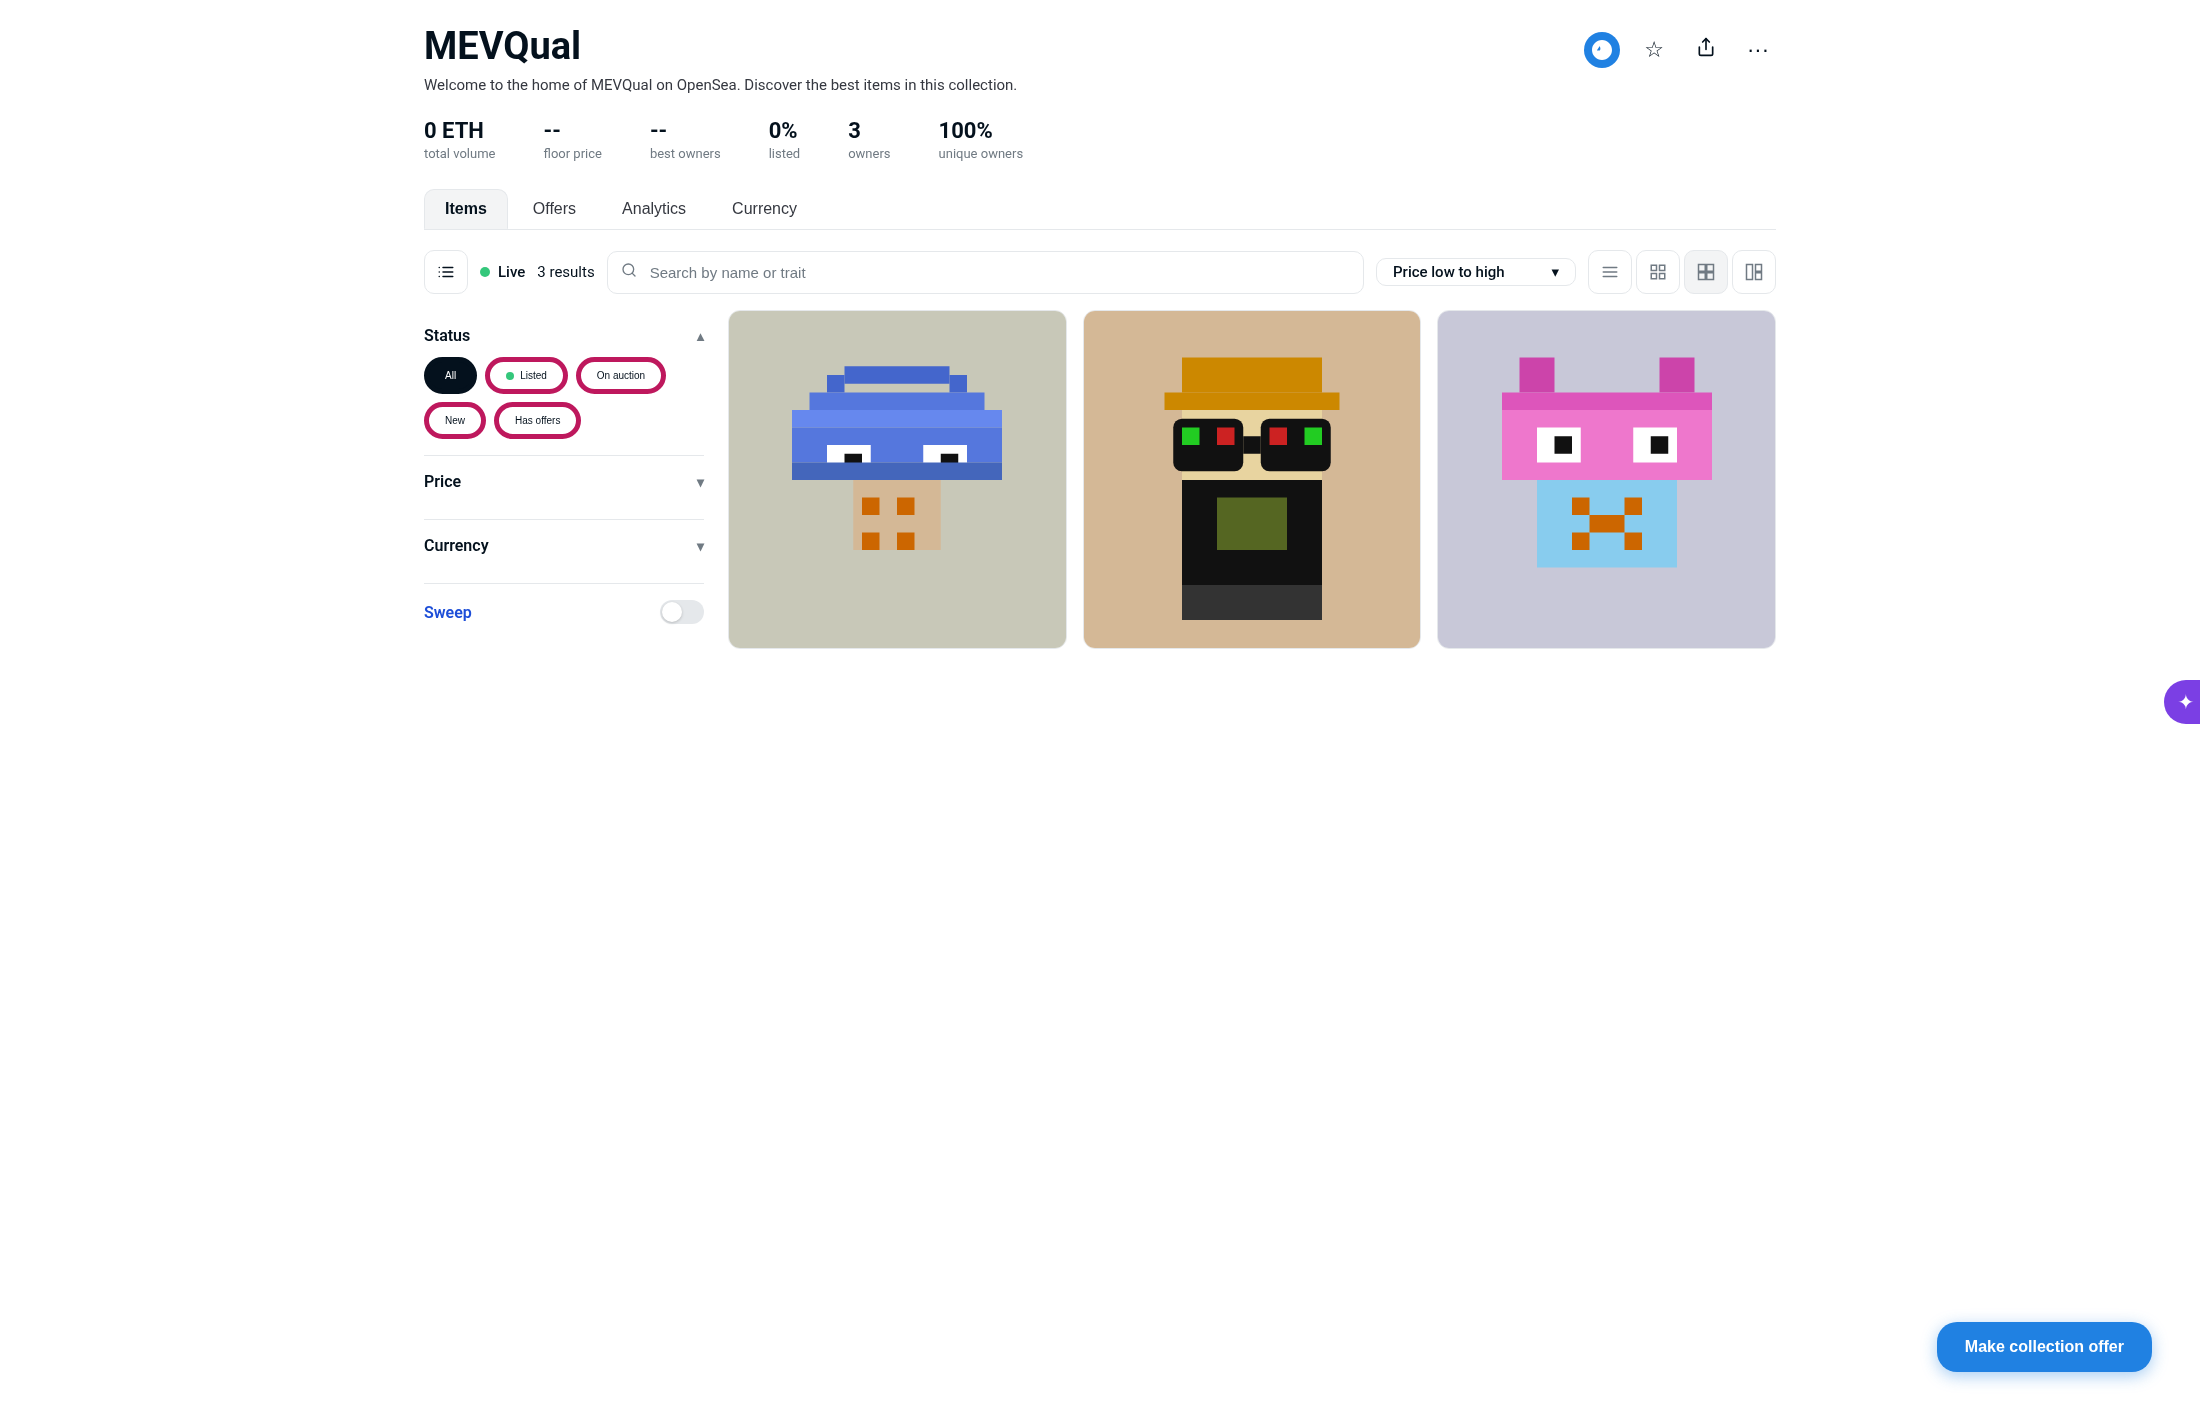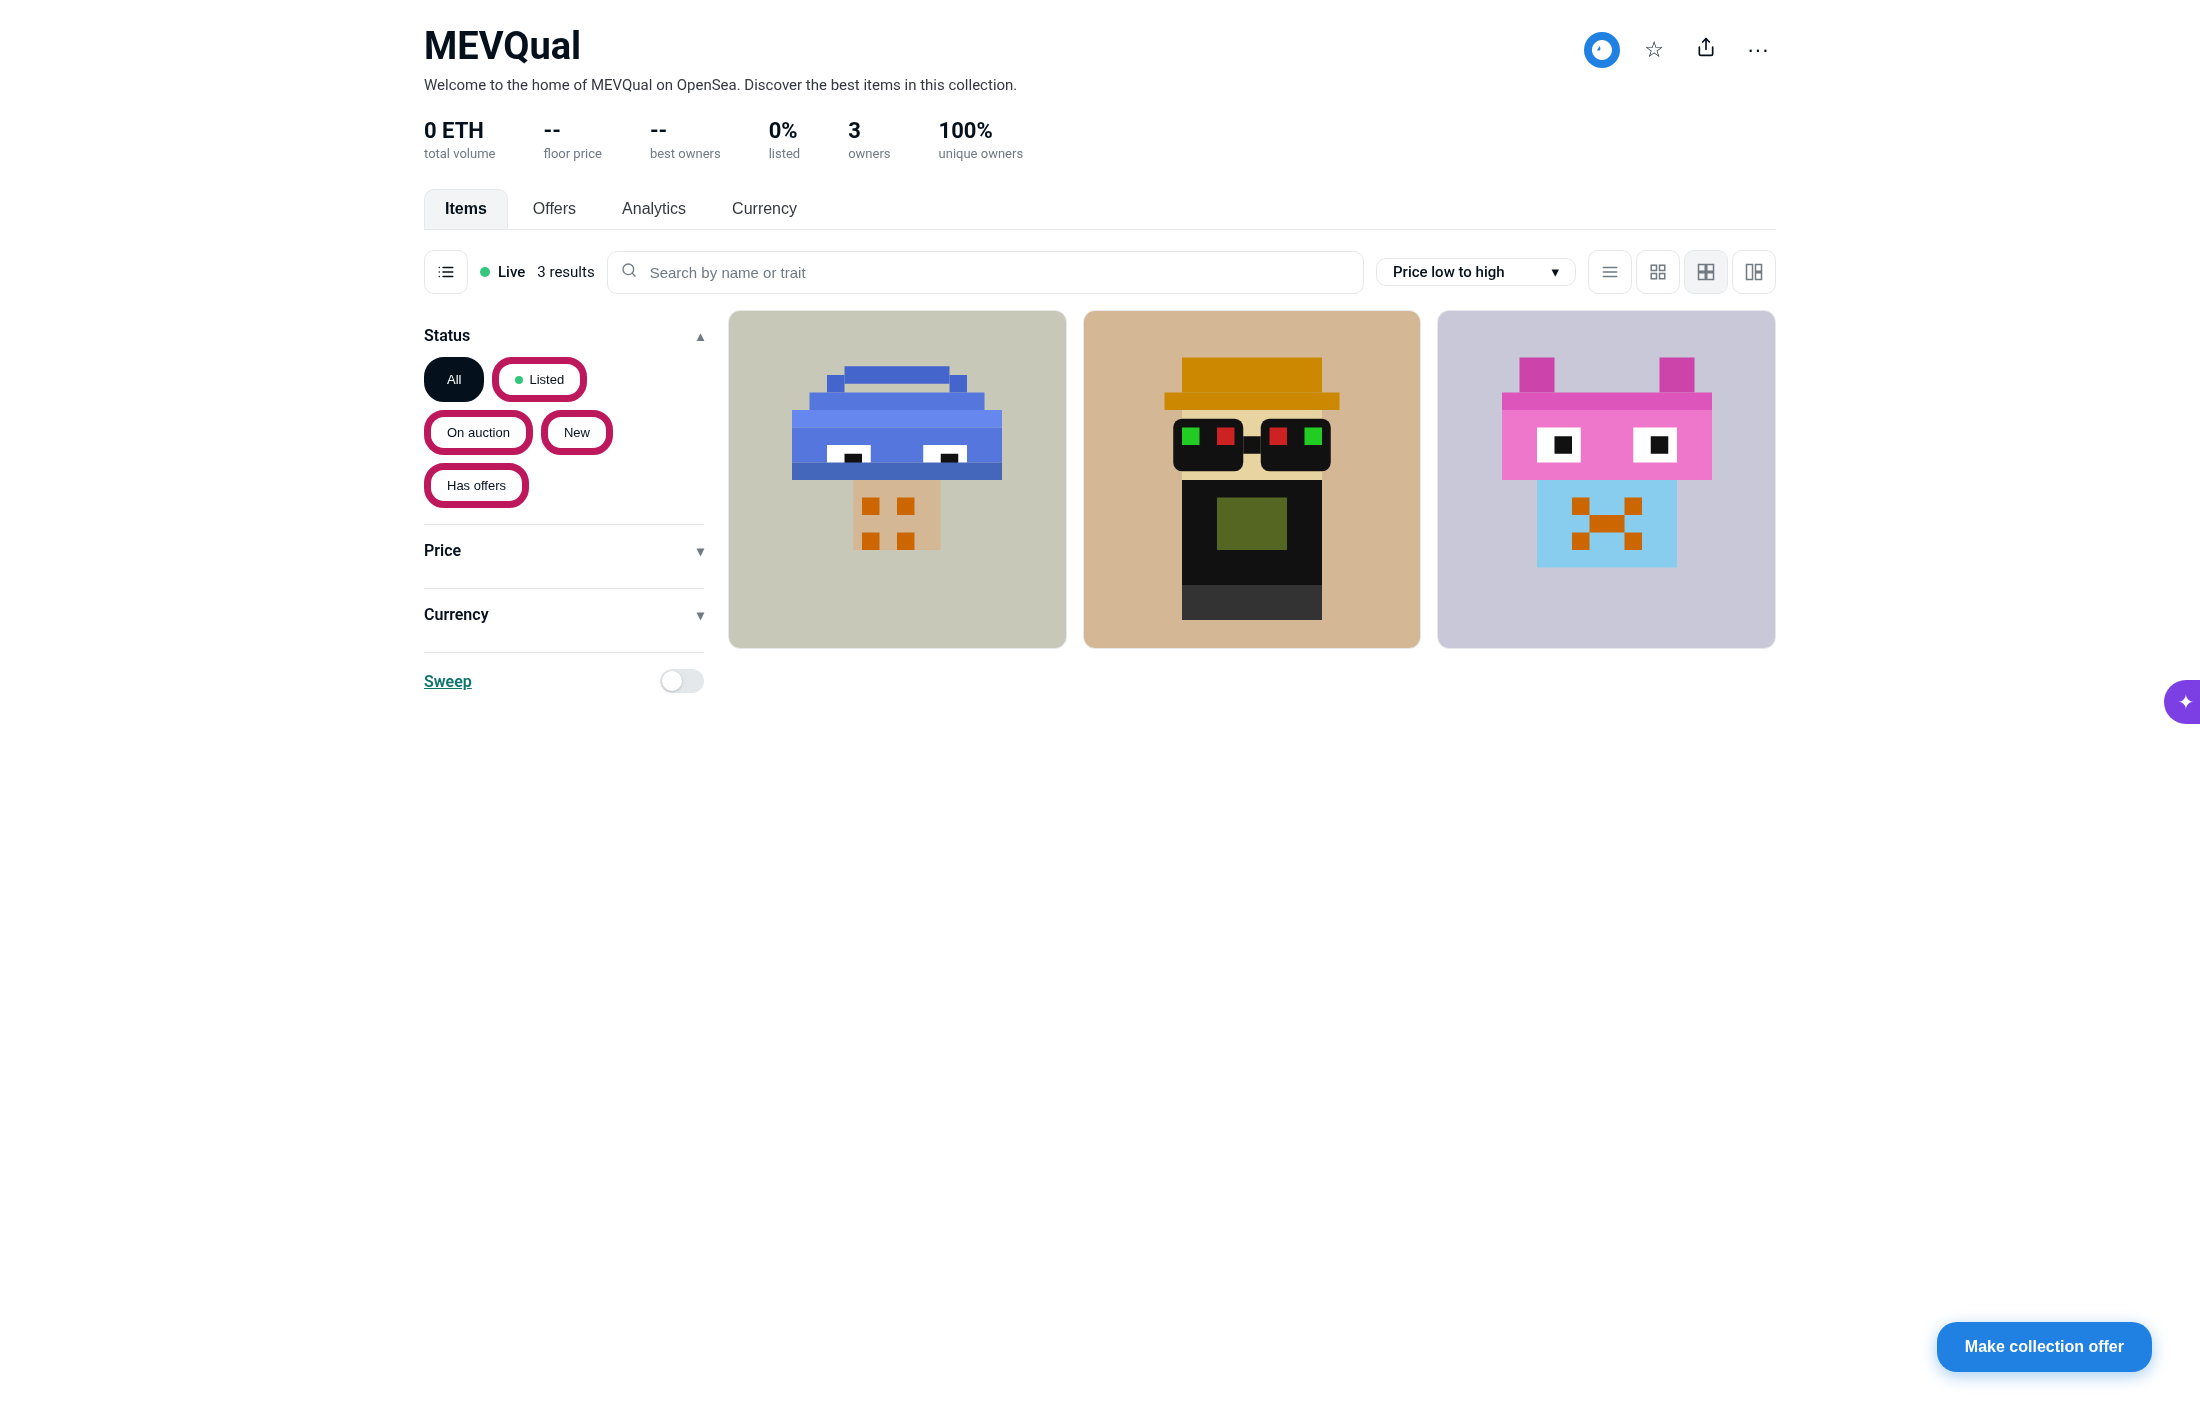--- a/index.html
+++ b/index.html
@@ -282,24 +282,24 @@
 
     .status-filters {
       display: flex;
       flex-wrap: wrap;
       gap: 8px;
     }
 
     .status-chip {
       padding: 8px 16px;
       border-radius: 20px;
-      border: 7px solid #be185d;
-      background: #fff;
-      cursor: pointer;
-      font-size: 13px;
+      border: 5px solid #be185d;
+      background: #fff;
+      cursor: pointer;
+      font-size: 10px;
       font-weight: 500;
       color: #04111d;
       display: flex;
       align-items: center;
       gap: 6px;
     }
 
     .status-chip.active {
       background: #04111d;
       color: #fff;
@@ -387,22 +387,21 @@
     .sweep-row {
       padding: 16px 0;
       display: flex;
       align-items: center;
       justify-content: space-between;
     }
 
     .sweep-label {
       font-size: 16px;
       font-weight: 600;
-      color: #0f766e;
-      text-decoration: underline;
+      color: #1d4ed8;
     }
 
     .toggle-switch {
       width: 44px;
       height: 24px;
       background: #e5e8eb;
       border-radius: 12px;
       position: relative;
       cursor: pointer;
     }

